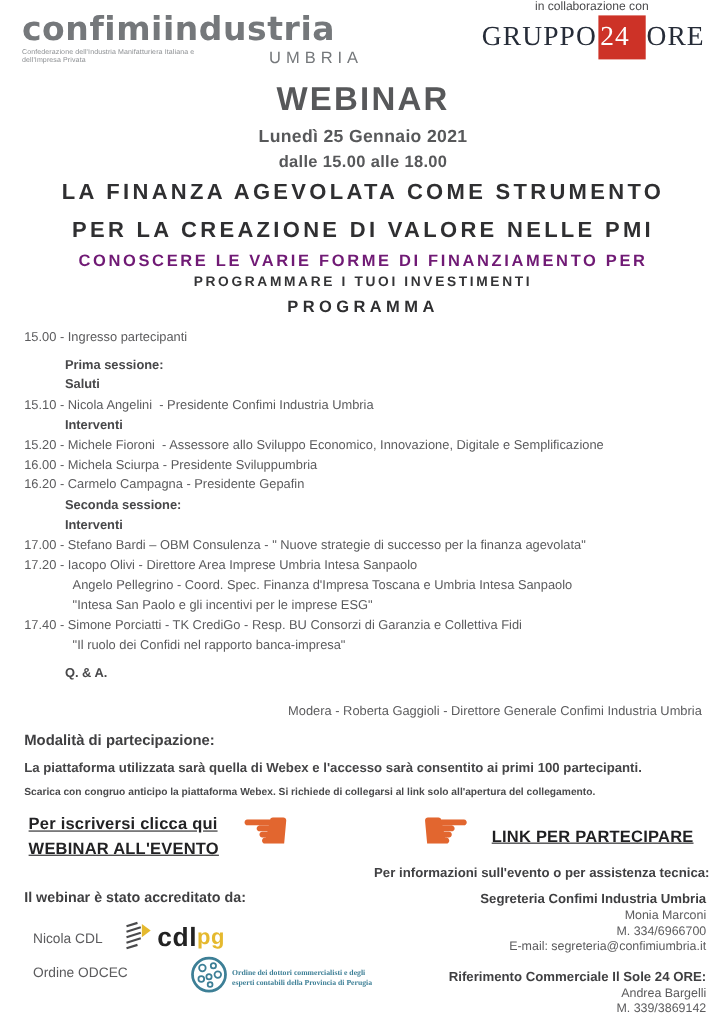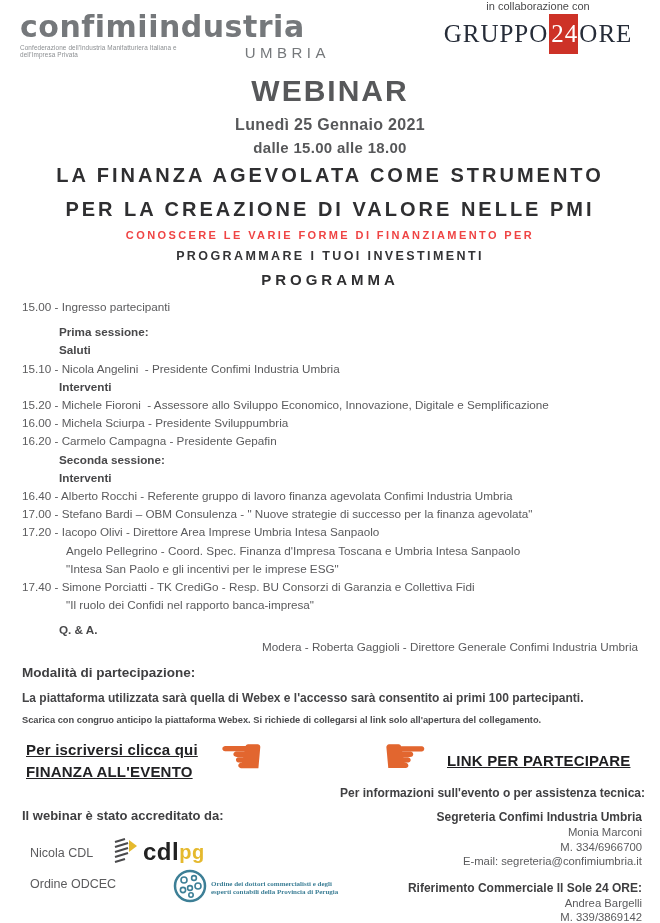--- a/index.html
+++ b/index.html
@@ -13,30 +13,30 @@
   .logo-name { font-family:"DejaVu Sans",sans-serif; font-weight:bold; font-size:30px;
                color:#75787b; letter-spacing:0.5px; line-height:30px; }
   .logo-row2 { display:flex; justify-content:space-between; align-items:flex-start; margin-top:2px; }
   .logo-tagline { font-size:6.4px; color:#8c8f92; width:192px; letter-spacing:0.1px; }
   .logo-region { font-size:15px; color:#75787b; letter-spacing:4.5px; font-weight:500; }
 
   .hdr-right { position:absolute; right:22px; top:0px; width:200px; text-align:center; }
   .collab { font-size:11px; color:#4a4a4c; }
   .g24 { margin-top:8px; font-family:"Liberation Serif","DejaVu Serif",serif;
          font-size:25px; color:#262c38; letter-spacing:1px; white-space:nowrap; }
-  .g24 .red24 { background:#cd3227; color:#ffffff; padding:6px 0 7px 2px; margin:0 1px; }
+  .g24 .red24 { background:#cd3227; color:#ffffff; padding:6px 14px 7px 2px; margin:0 1px; }
 
   
   .center { position:absolute; left:0; width:660px; text-align:center; }
   .kicker { top:74px; font-size:30px; font-weight:bold; letter-spacing:2px; color:#57585a; }
   .date   { top:116px; font-size:16px; font-weight:bold; color:#57585a; letter-spacing:0.3px; }
   .time   { top:139px; font-size:15px; font-weight:bold; color:#57585a; letter-spacing:0.3px; }
   .title1 { top:164px; font-size:20px; font-weight:bold; letter-spacing:3px; color:#2f2f31; }
   .title2 { top:198px; font-size:20px; font-weight:bold; letter-spacing:3px; color:#2f2f31; }
-  .sub1   { top:229px; font-size:11px; font-weight:bold; letter-spacing:2.4px; color:#ef4444; }
+  .sub1   { top:229px; font-size:15px; font-weight:bold; letter-spacing:2.4px; color:#701a75; }
   .sub2   { top:249px; font-size:12.5px; font-weight:bold; letter-spacing:2.4px; color:#343436; }
   .progh  { top:271px; font-size:15px; font-weight:bold; letter-spacing:4px; color:#2f2f31; }
 
   
   .program { position:absolute; left:22px; top:298px; width:618px; }
   .pline { font-size:11.7px; line-height:18.2px; color:#5b5b5d; white-space:pre-wrap; }
   .pline.bold { font-weight:bold; color:#48484a;padding-left:37px; }
   .pline.indent { padding-left:44px; }
   .pline.gap { margin-top:7px; }
 
@@ -112,39 +112,38 @@
       <div class="pline normal">15.00 - Ingresso partecipanti</div>
       <div class="pline bold gap">Prima sessione:</div>
       <div class="pline bold">Saluti</div>
       <div class="pline normal">15.10 - Nicola Angelini  - Presidente Confimi Industria Umbria</div>
       <div class="pline bold">Interventi</div>
       <div class="pline normal">15.20 - Michele Fioroni  - Assessore allo Sviluppo Economico, Innovazione, Digitale e Semplificazione</div>
       <div class="pline normal">16.00 - Michela Sciurpa - Presidente Sviluppumbria</div>
       <div class="pline normal">16.20 - Carmelo Campagna - Presidente Gepafin</div>
       <div class="pline bold">Seconda sessione:</div>
       <div class="pline bold">Interventi</div>
-      <div class="pline normal">16.40 - Alberto Rocchi - Referente gruppo di lavoro finanza agevolata Confimi Industria Umbria</div>
       <div class="pline normal">17.00 - Stefano Bardi – OBM Consulenza - " Nuove strategie di successo per la finanza agevolata"</div>
       <div class="pline normal">17.20 - Iacopo Olivi - Direttore Area Imprese Umbria Intesa Sanpaolo</div>
       <div class="pline indent">Angelo Pellegrino - Coord. Spec. Finanza d'Impresa Toscana e Umbria Intesa Sanpaolo</div>
       <div class="pline indent">"Intesa San Paolo e gli incentivi per le imprese ESG"</div>
       <div class="pline normal">17.40 - Simone Porciatti - TK CrediGo - Resp. BU Consorzi di Garanzia e Collettiva Fidi</div>
       <div class="pline indent">"Il ruolo dei Confidi nel rapporto banca-impresa"</div>
       <div class="pline bold gap">Q. &amp; A.</div>
     </div>
 
   <div class="moderator">Modera - Roberta Gaggioli - Direttore Generale Confimi Industria Umbria</div>
 
   <div class="part-h">Modalità di partecipazione:</div>
   <div class="part-l1">La piattaforma utilizzata sarà quella di Webex e l'accesso sarà consentito ai primi 100 partecipanti.</div>
   <div class="part-l2">Scarica con congruo anticipo la piattaforma Webex. Si richiede di collegarsi al link solo  all'apertura del collegamento.</div>
 
   <div class="register">
     <div>Per iscriversi clicca qui</div>
-    <div>FINANZA ALL'EVENTO</div>
+    <div>WEBINAR ALL'EVENTO</div>
   </div>
   <div class="hand hand-left">☚</div>
   <div class="hand hand-right">☛</div>
   <div class="cta-link">LINK PER PARTECIPARE</div>
   <div class="info-line">Per informazioni sull'evento o per assistenza tecnica:</div>
 
   <div class="accr-h">Il webinar è stato accreditato da:</div>
   <div class="ordine-cdl-label">Nicola CDL</div>
   <div class="ordine-odcec-label">Ordine ODCEC</div>
 

